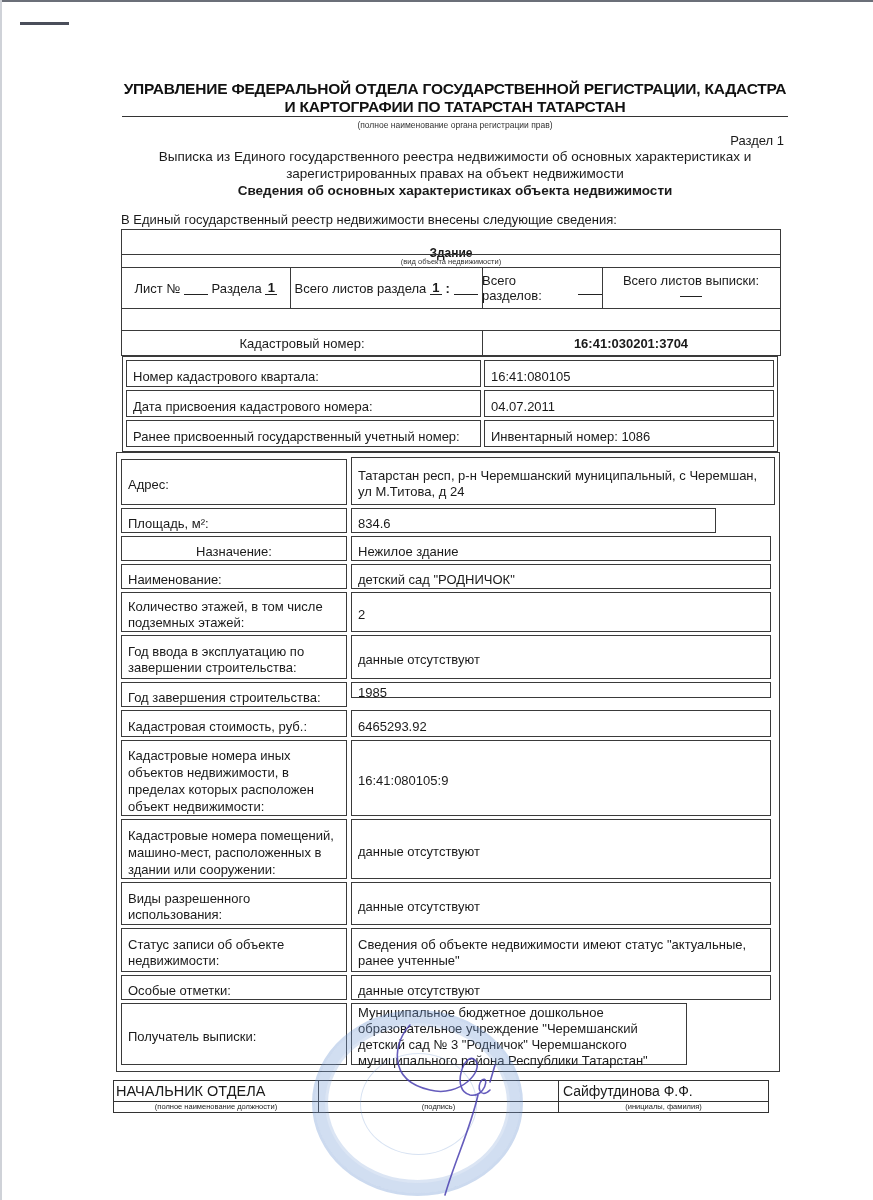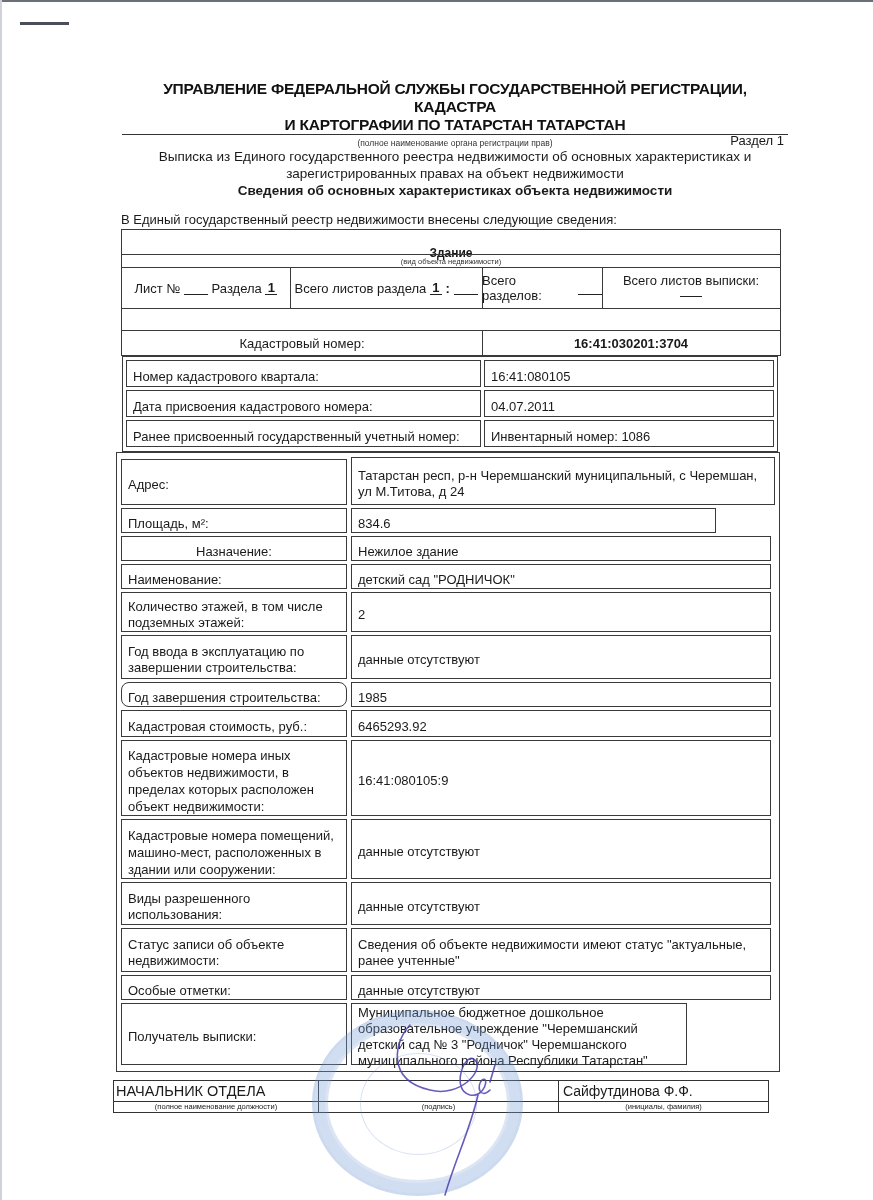--- a/index.html
+++ b/index.html
@@ -45,21 +45,21 @@
 </style>
 </head>
 <body>
 
 <div class="page-edge-top"></div>
 <div class="page-edge-left"></div>
 <div class="corner-mark"></div>
 
 <div class="header">
   <div class="agency-line">
-    <div class="agency">УПРАВЛЕНИЕ ФЕДЕРАЛЬНОЙ СЛУЖБЫ ГОСУДАРСТВЕННОЙ РЕГИСТРАЦИИ, КАДАСТРА</div>
+    <div class="agency">УПРАВЛЕНИЕ ФЕДЕРАЛЬНОЙ ОТДЕЛА ГОСУДАРСТВЕННОЙ РЕГИСТРАЦИИ, КАДАСТРА</div>
     <div class="agency">И КАРТОГРАФИИ ПО ТАТАРСТАН ТАТАРСТАН</div>
   </div>
   <div class="agency-caption">(полное наименование органа регистрации прав)</div>
 </div>
 
 <div class="section-label">Раздел 1</div>
 
 <div class="extract-title">
   <div>Выписка из Единого государственного реестра недвижимости об основных характеристиках и</div>
   <div>зарегистрированных правах на объект недвижимости</div>
@@ -157,24 +157,24 @@
       <span class="txt">2</span>
     </div>
 
   <div class="cell" style="left:4px;top:182px;width:226px;height:44px;">
       <span class="txt">Год ввода в эксплуатацию по завершении строительства:</span>
     </div>
   <div class="cell" style="left:234px;top:182px;width:420px;height:44px;">
       <span class="txt">данные отсутствуют</span>
     </div>
 
-  <div class="cell" style="left:4px;top:229px;width:226px;height:25px;border-radius:8px;">
+  <div class="cell" style="left:4px;top:229px;width:226px;height:25px;">
       <span class="txt">Год завершения строительства:</span>
     </div>
-  <div class="cell" style="left:234px;top:229px;width:420px;height:25px;">
+  <div class="cell" style="left:234px;top:229px;width:420px;height:16px;">
       <span class="txt">1985</span>
     </div>
 
   <div class="cell" style="left:4px;top:257px;width:226px;height:27px;">
       <span class="txt">Кадастровая стоимость, руб.:</span>
     </div>
   <div class="cell" style="left:234px;top:257px;width:420px;height:27px;">
       <span class="txt">6465293.92</span>
     </div>
 

